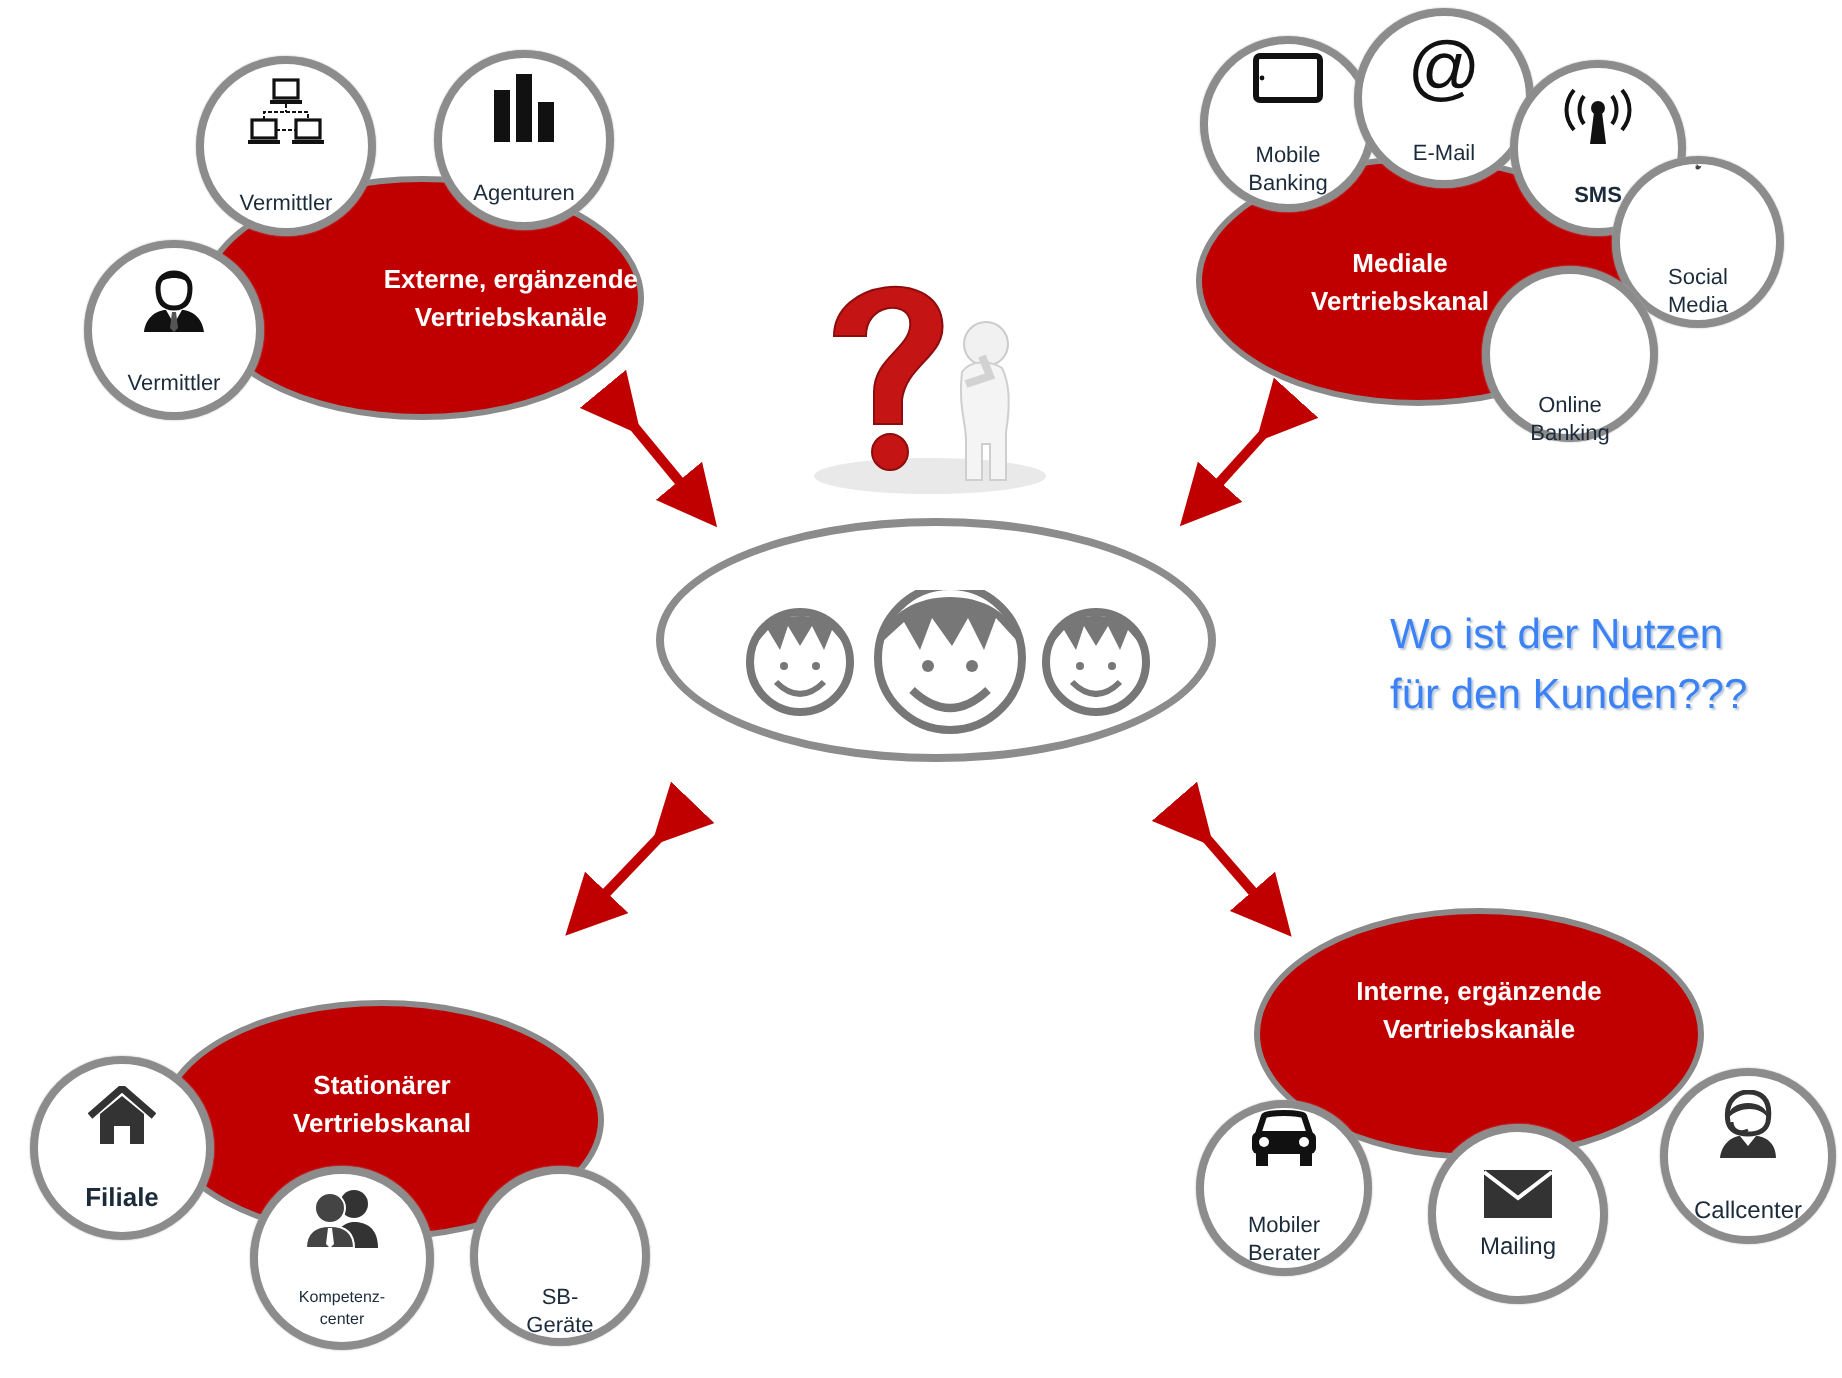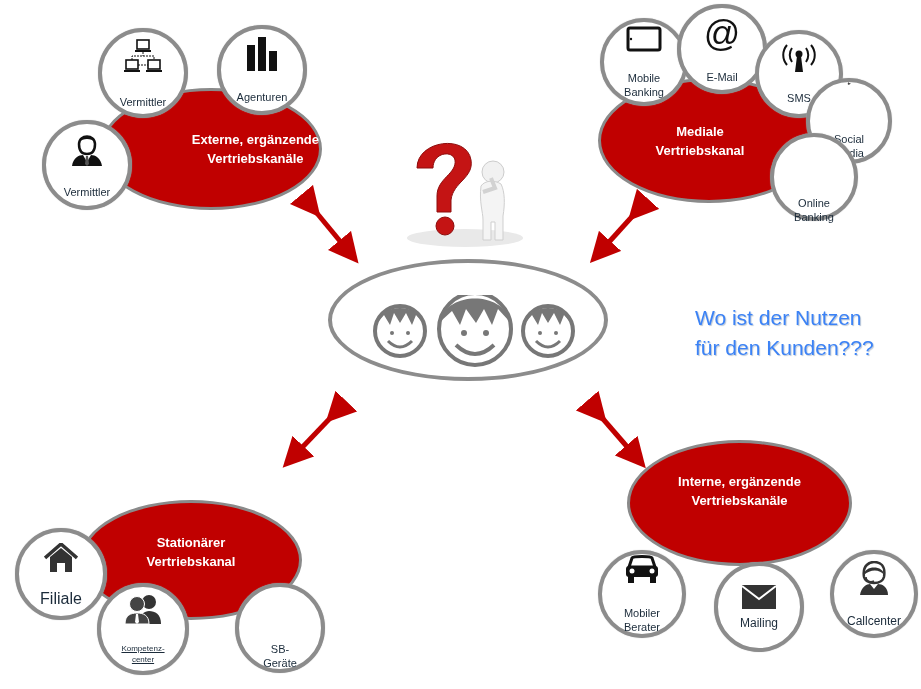--- a/index.html
+++ b/index.html
@@ -117,81 +117,81 @@
     <rect x="2" y="2" width="32" height="22" rx="2" fill="none" stroke="#111" stroke-width="3"></rect>
     <circle cx="5" cy="13" r="1.2" fill="#111"></circle>
   </svg>
   <span class="lbl">Mobile
 Banking</span>
 </div>
 <div class="node" style="left:677px;top:4px;width:90px;height:90px;">
   <div style="font-size:36px;line-height:38px;color:#111;">@</div>
   <span class="lbl">E-Mail</span>
 </div>
-<div class="node" style="left:755px;top:30px;width:88px;height:88px;">
+<div class="node" style="left:755px;top:30px;width:88px;height:88px;font-weight:bold;">
   <svg width="38" height="28" viewBox="0 0 38 28">
     <circle cx="19" cy="10" r="3.5" fill="#111"></circle>
       <path d="M17,12 L15,28 L23,28 L21,12 Z" fill="#111"></path>
     <path d="M12,4 C9,8 9,14 12,18 M26,4 C29,8 29,14 26,18" fill="none" stroke="#111" stroke-width="2"></path>
     <path d="M7,1 C2,7 2,15 7,21 M31,1 C36,7 36,15 31,21" fill="none" stroke="#111" stroke-width="2"></path>
   </svg>
   <span class="lbl">SMS</span>
 </div>
 <div class="node" style="left:806px;top:78px;width:86px;height:86px;gap:28px;">
   <svg width="34" height="30" viewBox="0 0 34 30">
     <path d="M6,10 C6,2 16,0 18,8 C22,14 30,12 34,8 C32,20 24,28 14,28 C6,28 2,20 6,10 Z" fill="#444"></path>
     <circle cx="10" cy="8" r="2.5" fill="#fff"></circle>
       <circle cx="10" cy="8" r="1.2" fill="#111"></circle>
     <path d="M4,9 L0,10 L4,11 Z" fill="#444"></path>
   </svg>
   <span class="lbl">Social
 Media</span>
 </div>
-<div class="node" style="left:770px;top:133px;width:88px;height:88px;gap:46px;">
+<div class="node" style="left:741px;top:133px;width:88px;height:88px;gap:46px;">
   <svg width="34" height="28" viewBox="0 0 34 28">
     <rect x="5" y="2" width="24" height="17" rx="1.5" fill="none" stroke="#111" stroke-width="2.5"></rect>
     <rect x="1" y="22" width="32" height="4" rx="2" fill="none" stroke="#111" stroke-width="2"></rect>
   </svg>
   <span class="lbl">Online
 Banking</span>
 </div>
 
 <div class="blob" style="left:80px;top:500px;width:222px;height:120px;">
   <span style="margin-top:-16px;">Stationärer
 Vertriebskanal</span>
 </div>
 <div class="node" style="left:15px;top:528px;width:92px;height:92px;">
   <svg width="34" height="30" viewBox="0 0 34 30">
     <path d="M1,15 L17,1 L33,15" fill="none" stroke="#333" stroke-width="3.5"></path>
     <path d="M6,14 L17,5 L28,14 L28,29 L21,29 L21,20 L13,20 L13,29 L6,29 Z" fill="#333"></path>
   </svg>
-  <span class="lbl" style="font-size:16px;">Filiale</span>
-</div>
-<div class="node small-text" style="left:97px;top:583px;width:92px;height:92px;text-decoration:underline;">
+  <span class="lbl" style="font-size:13px;font-weight:bold;">Filiale</span>
+</div>
+<div class="node small-text" style="left:125px;top:583px;width:92px;height:92px;">
   <svg width="40" height="30" viewBox="0 0 40 30">
     <circle cx="26" cy="8" r="7" fill="#333"></circle>
       <path d="M16,30 C16,20 22,17 26,17 C32,17 38,20 38,30 Z" fill="#333"></path>
     <circle cx="14" cy="10" r="7.5" fill="#444" stroke="#fff" stroke-width="1"></circle>
       <path d="M2,30 C2,21 8,19 14,19 C20,19 26,21 26,30 Z" fill="#444" stroke="#fff" stroke-width="1"></path>
     <path d="M13,20 L15,20 L16,28 L14,30 L12,28 Z" fill="#fff"></path>
   </svg>
   <span class="lbl">Kompetenz-
 center</span>
 </div>
 <div class="node" style="left:235px;top:583px;width:90px;height:90px;gap:36px;">
   <svg width="30" height="30" viewBox="0 0 30 30">
     <path d="M2,12 L2,2 L28,2 L28,12" fill="none" stroke="#111" stroke-width="3"></path>
     <rect x="5" y="6" width="20" height="2" fill="#111"></rect>
     <rect x="7" y="9" width="16" height="20" rx="1" fill="#111"></rect>
   </svg>
   <span class="lbl">SB-
 Geräte</span>
 </div>
 
-<div class="blob" style="left:627px;top:440px;width:225px;height:126px;">
+<div class="blob" style="left:627px;top:454px;width:225px;height:126px;">
   <span style="margin-top:-24px;">Interne, ergänzende
 Vertriebskanäle</span>
 </div>
 <div class="node" style="left:598px;top:550px;width:88px;height:88px;justify-content:space-between;">
   <svg width="34" height="30" viewBox="0 0 34 30">
     <path d="M7,4 C8,2 26,2 27,4 L30,13 L4,13 Z" fill="none" stroke="#111" stroke-width="3"></path>
     <rect x="1" y="12" width="32" height="11" rx="3" fill="#111"></rect>
     <circle cx="7" cy="17" r="2.5" fill="#fff"></circle>
       <circle cx="27" cy="17" r="2.5" fill="#fff"></circle>
     <rect x="3" y="22" width="6" height="7" fill="#111"></rect>
@@ -200,21 +200,21 @@
   <span class="lbl">Mobiler
 Berater</span>
 </div>
 <div class="node" style="left:714px;top:562px;width:90px;height:90px;">
   <svg width="36" height="26" viewBox="0 0 36 26">
     <rect x="1" y="1" width="34" height="24" fill="#333"></rect>
     <path d="M1,2 L18,15 L35,2" fill="none" stroke="#fff" stroke-width="2"></path>
   </svg>
   <span class="lbl" style="font-size:12px;margin-top:4px;">Mailing</span>
 </div>
-<div class="node" style="left:830px;top:550px;width:88px;height:88px;">
+<div class="node" style="left:830px;top:534px;width:88px;height:88px;">
   <svg width="32" height="34" viewBox="0 0 32 34">
     <path d="M6,16 C4,4 12,1 16,1 C22,1 28,4 26,16 C25,20 22,22 16,22 C10,22 7,20 6,16 Z" fill="none" stroke="#333" stroke-width="2.5"></path>
     <path d="M6,14 C6,4 26,4 26,14 C22,8 12,8 6,14 Z" fill="#333"></path>
     <path d="M8,16 C8,20 12,22 16,20" fill="none" stroke="#333" stroke-width="1.5"></path>
     <path d="M2,34 C3,26 9,23 12,23 L16,28 L20,23 C24,23 30,26 30,34 Z" fill="#333"></path>
   </svg>
   <span class="lbl" style="font-size:12px;">Callcenter</span>
 </div>
 
 </body></html>

